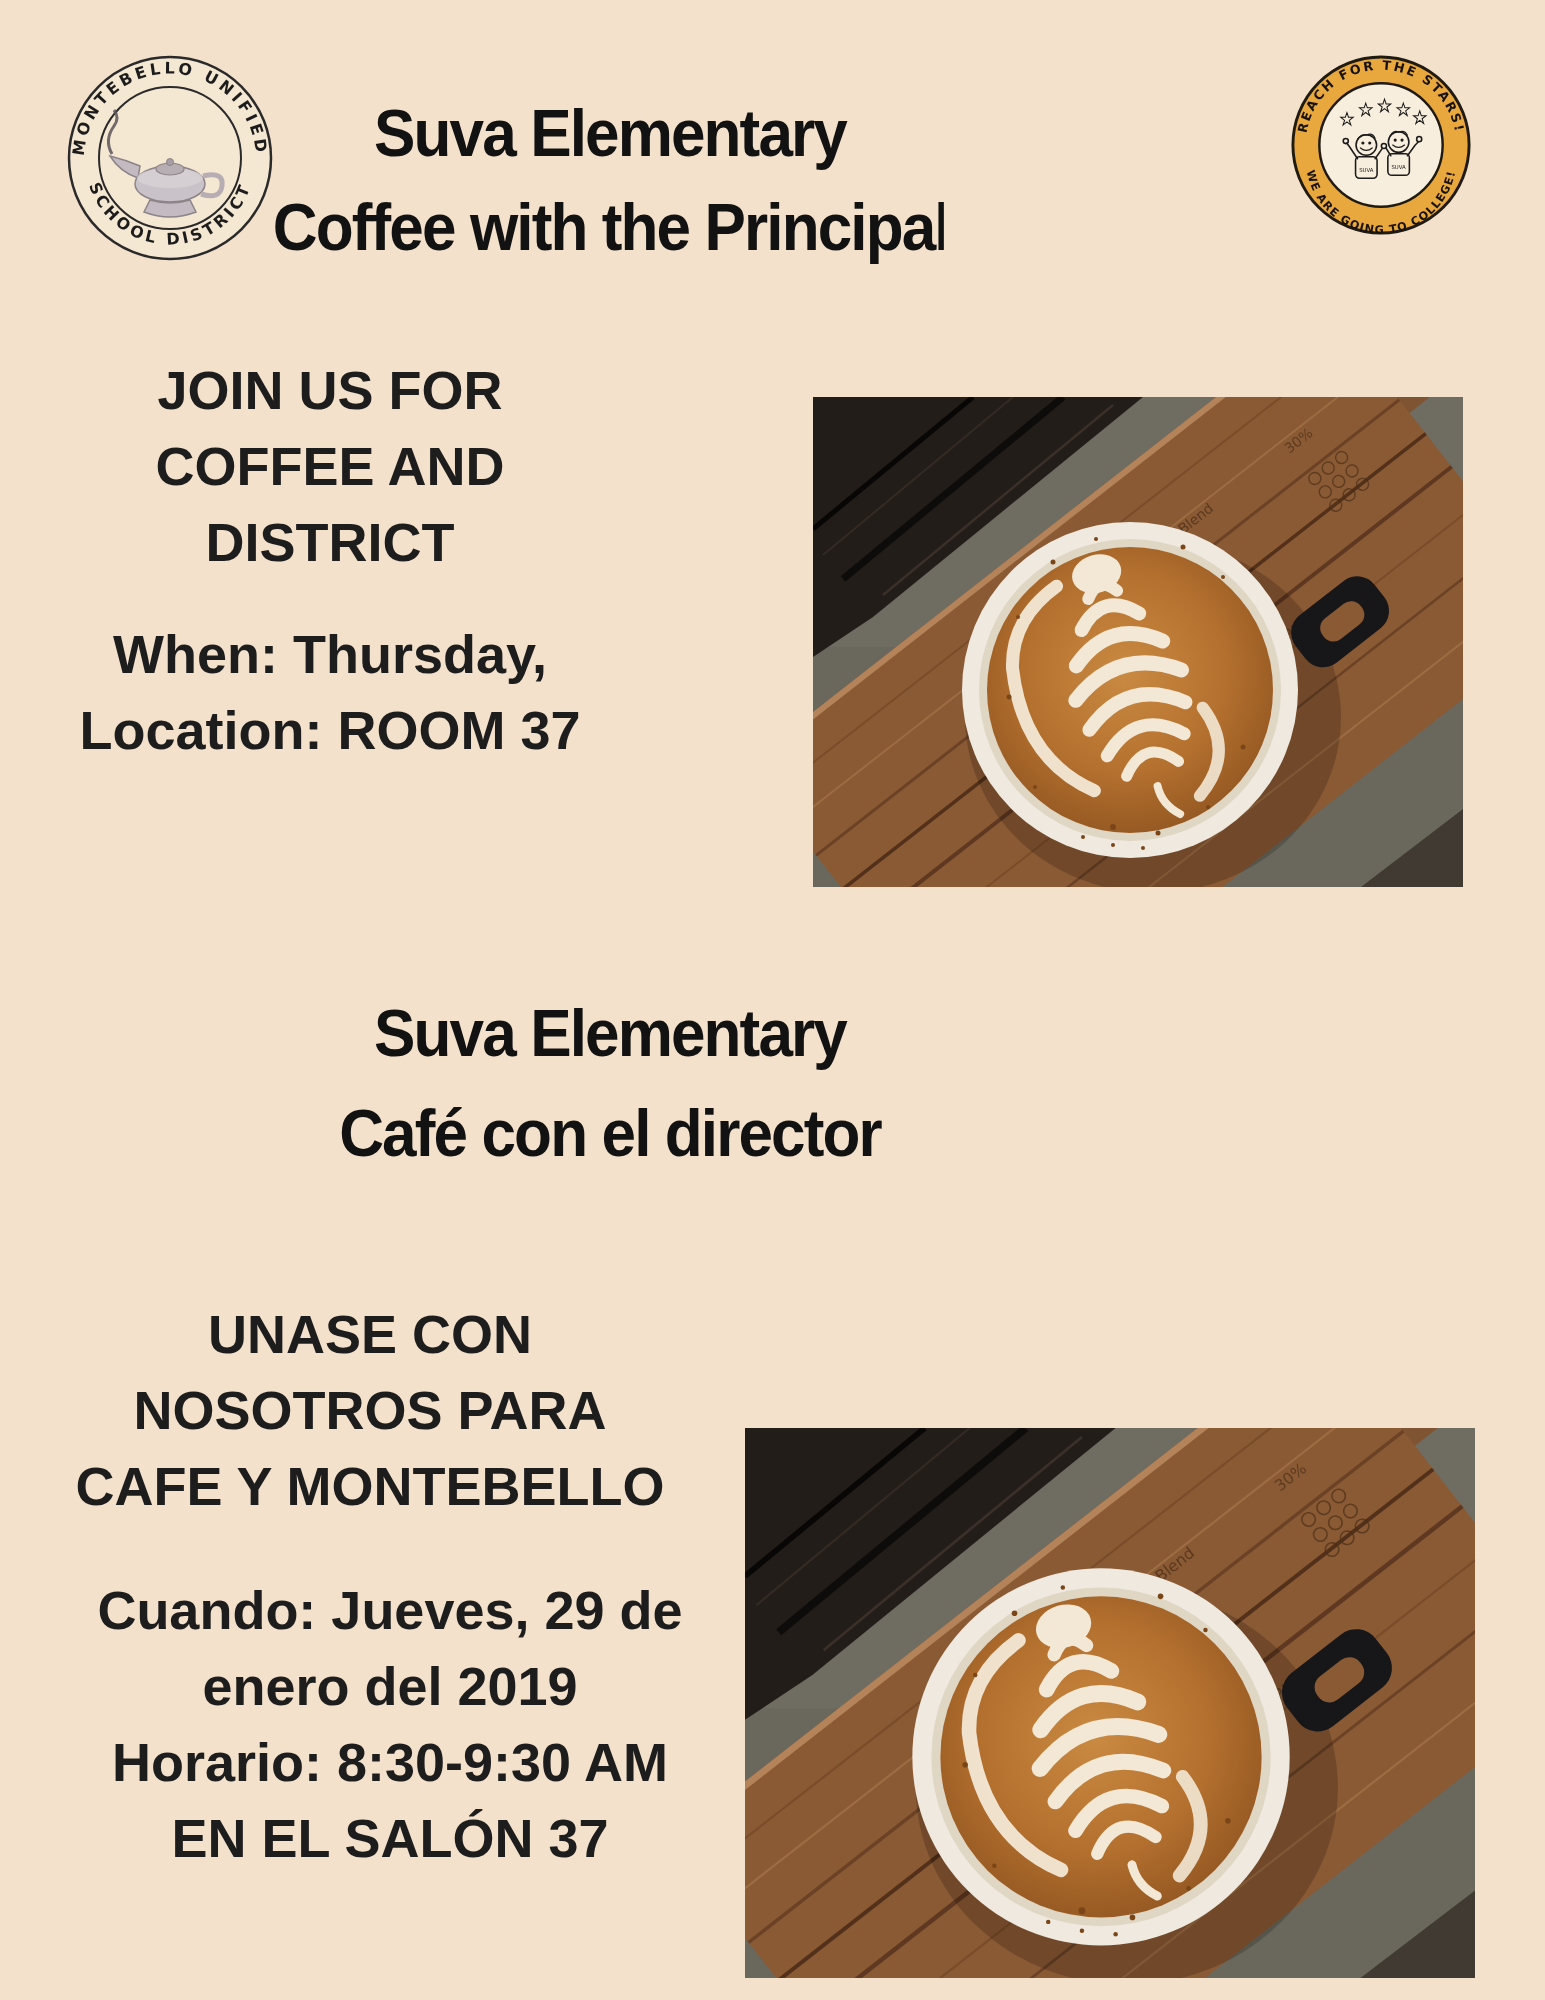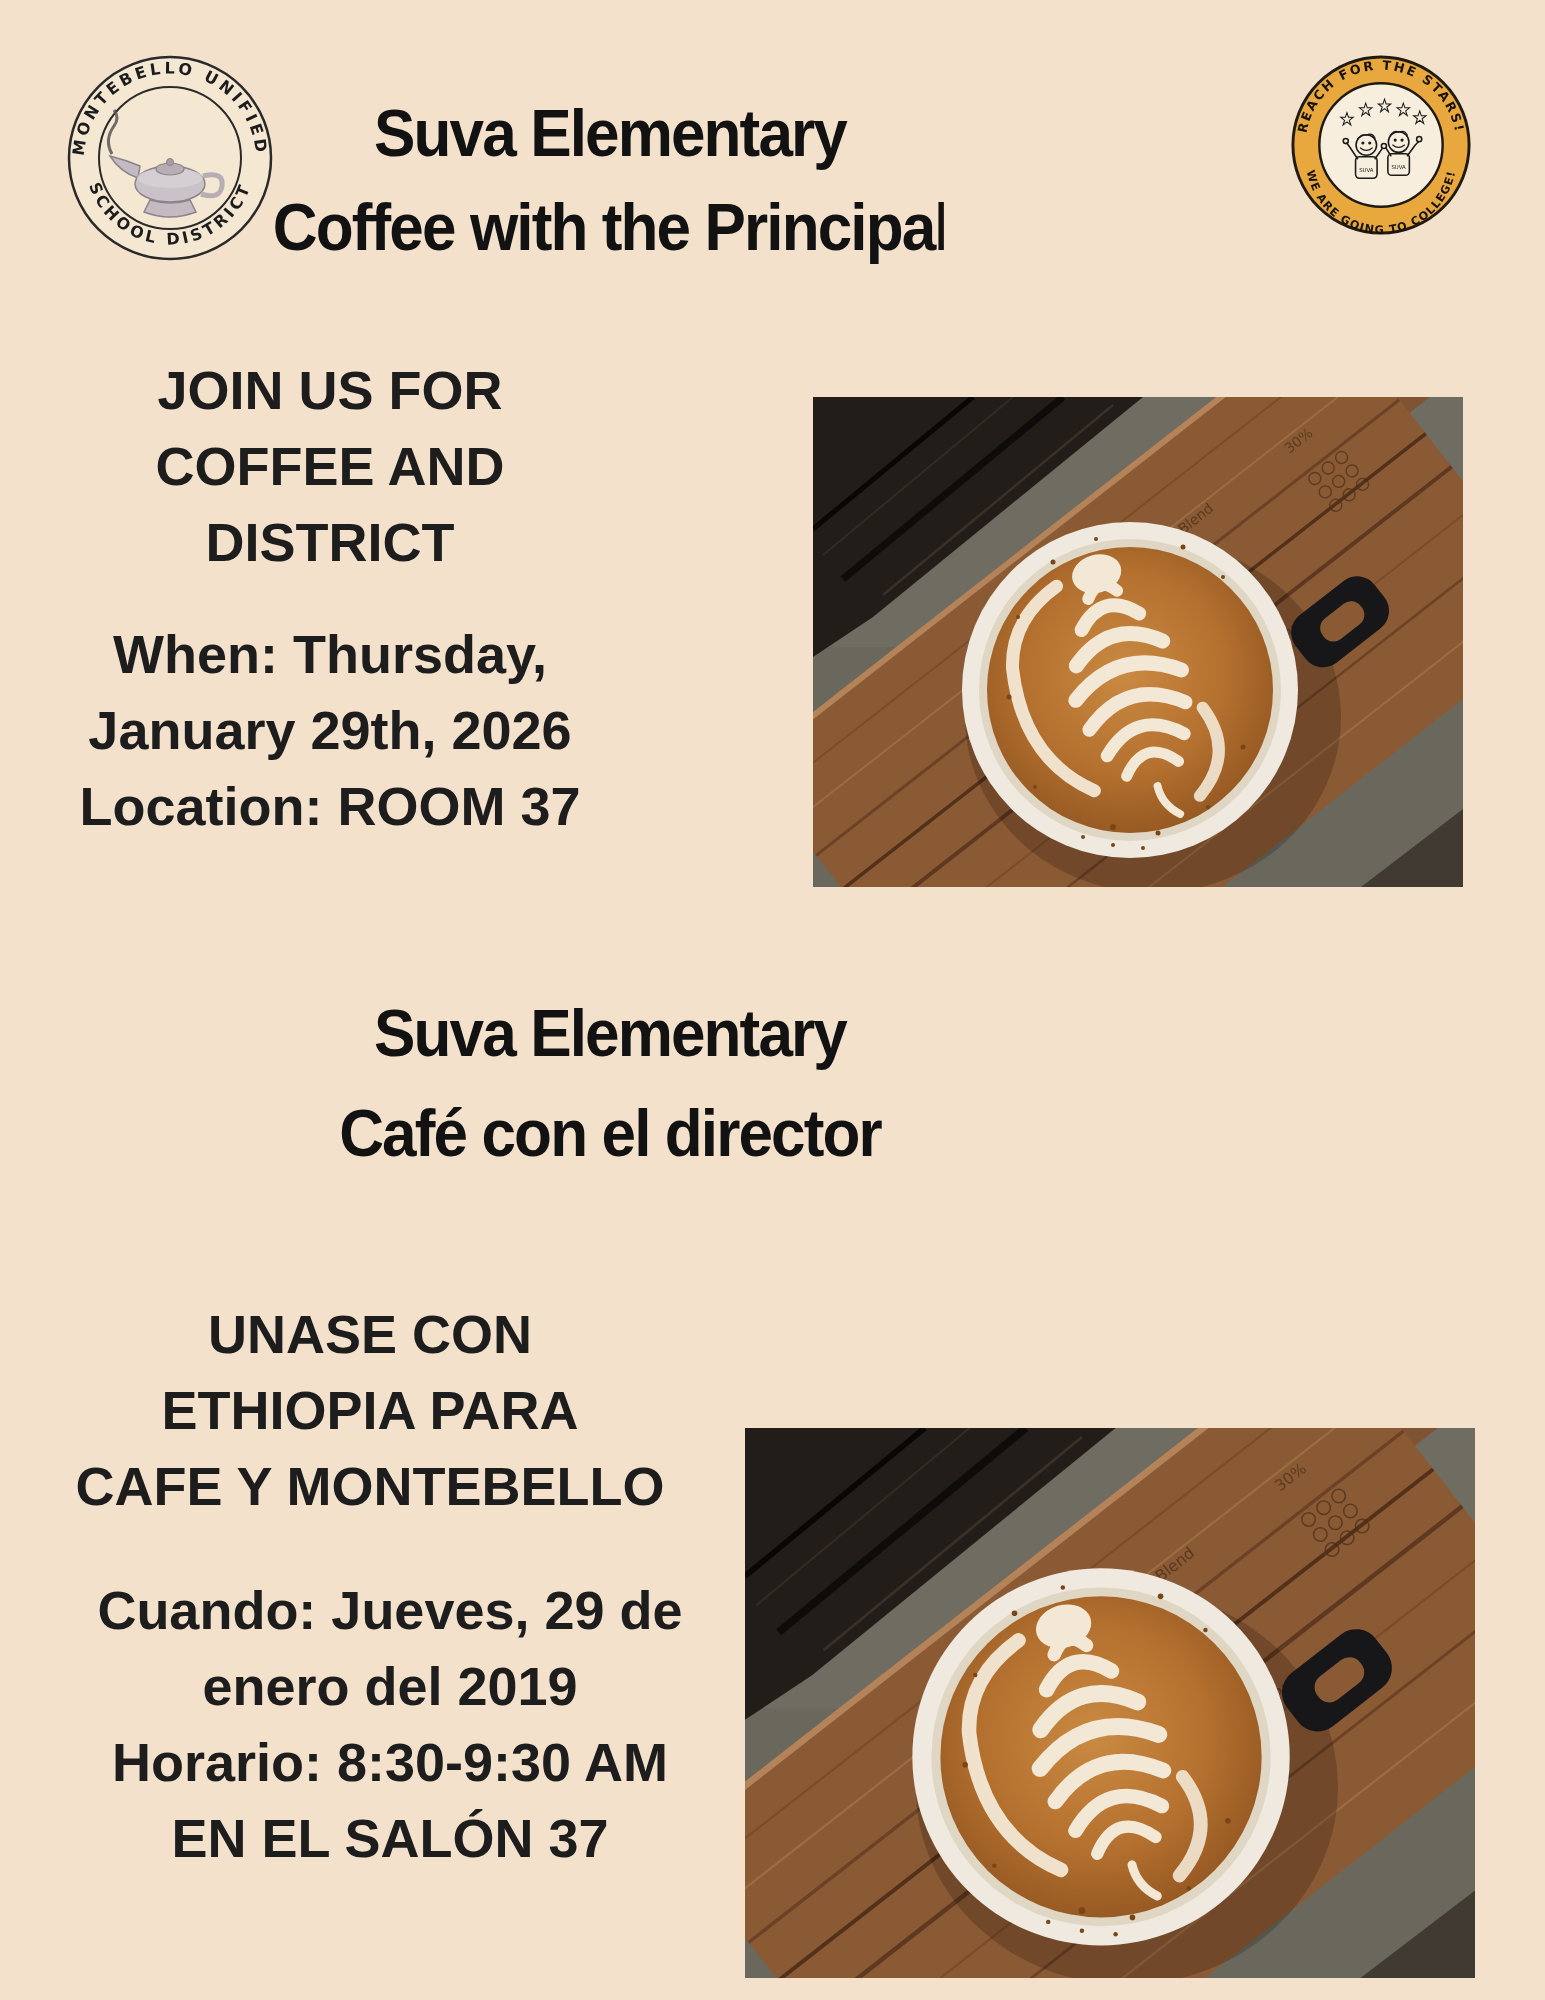--- a/index.html
+++ b/index.html
@@ -231,36 +231,35 @@
   </div>
 
   <div class="abs body-block en-invite">
     <div>JOIN US FOR</div>
     <div>COFFEE AND</div>
     <div>DISTRICT</div>
   </div>
 
   <div class="abs body-block en-details">
     <div>When: Thursday,</div>
-    <div>January 29th, 2026</div>
     <div>Location: ROOM 37</div>
   </div>
 
   <svg class="abs photo photo-1" viewBox="0 0 650 490" preserveAspectRatio="none" role="img">
     <use href="#coffee-art"></use>
   </svg>
 
   <div class="abs title-block title-es">
     <div>Suva Elementary</div>
     <div>Café con el director</div>
   </div>
 
   <div class="abs body-block es-invite">
     <div>UNASE CON</div>
-    <div>ETHIOPIA PARA</div>
+    <div>NOSOTROS PARA</div>
     <div>CAFE Y MONTEBELLO</div>
   </div>
 
   <div class="abs body-block es-details">
     <div>Cuando: Jueves, 29 de</div>
     <div>enero del 2019</div>
     <div>Horario: 8:30-9:30 AM</div>
     <div>EN EL SALÓN 37</div>
   </div>
 

